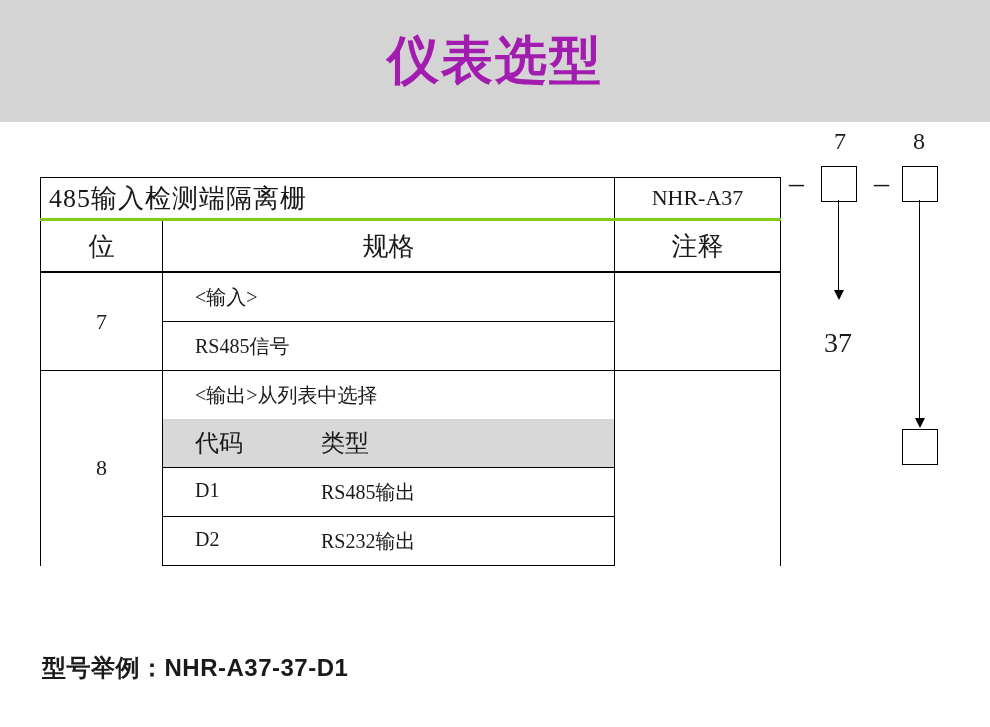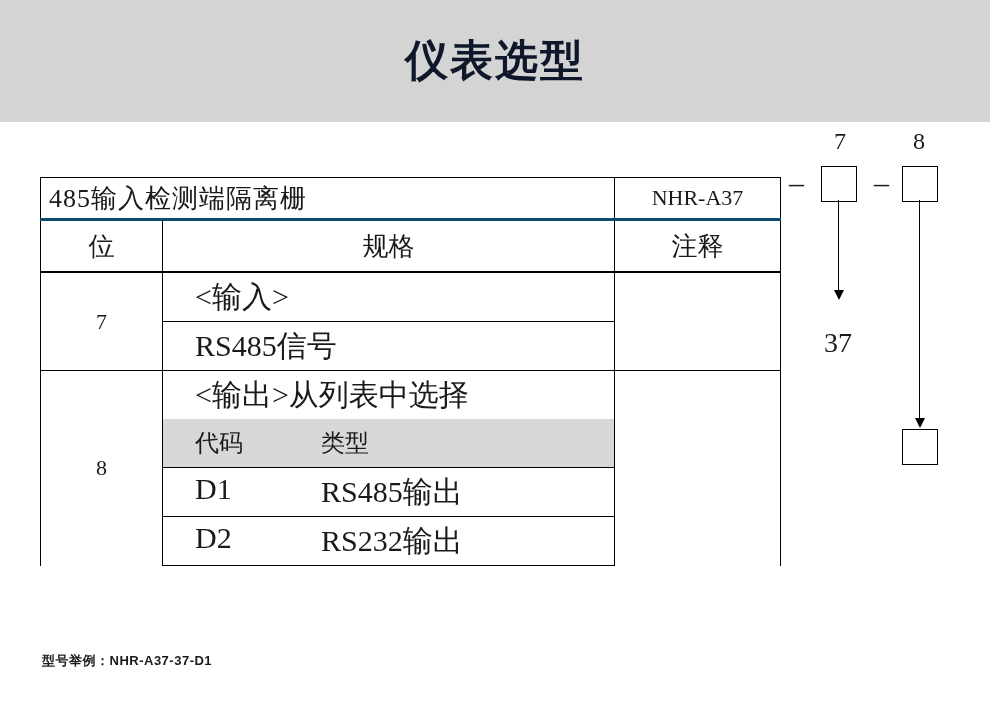--- a/index.html
+++ b/index.html
@@ -23,23 +23,23 @@
     background: #d4d4d4;
     display: flex;
     flex-direction: column;
     align-items: center;
     justify-content: center;
     box-sizing: border-box;
   }
   .banner-title {
     font-family: "Liberation Sans", sans-serif;
     font-weight: bold;
-    font-size: 43px;
+    font-size: 52px;
     letter-spacing: 2px;
-    color: #0f172a;
+    color: #a21caf;
     line-height: 1.15;
   }
   .banner-sub {
     font-family: "Liberation Sans", sans-serif;
     font-size: 17px;
     color: #5a5a5a;
     letter-spacing: 0.5px;
     margin-top: 4px;
   }
 
@@ -59,21 +59,21 @@
     border-collapse: collapse;
     table-layout: fixed;
   }
   .spec-table td {
     border: 1px solid #000;
     padding: 0;
     vertical-align: middle;
   }
   .title-row td {
     height: 40px;
-    border-bottom: 3px solid #0c4a6e;
+    border-bottom: 3px solid #84cc16;
   }
   .title-name {
     font-size: 26px;
     padding-left: 8px !important;
     letter-spacing: 1px;
   }
   .title-model {
     font-size: 22px;
     text-align: center;
     width: 166px;
@@ -86,21 +86,21 @@
   }
   .col-pos { width: 122px; }
   .col-spec { width: 452px; }
   .col-note { width: 166px; }
 
   .cell-pos {
     text-align: center;
     font-size: 22px;
   }
   .cell-spec {
-    font-size: 30px;
+    font-size: 20px;
     padding-left: 32px !important;
     height: 48px;
   }
   .code-header {
     background: #d8d8d8;
     font-size: 24px;
   }
   .two-col {
     display: flex;
   }
@@ -171,21 +171,21 @@
   }
 
   
   .notes {
     position: absolute;
     left: 42px;
     top: 530px;
     font-family: "Liberation Sans", sans-serif;
   }
   .note-line {
-    font-size: 13px;
+    font-size: 24px;
     font-weight: bold;
     color: #1a1a1a;
     margin-bottom: 22px;
     letter-spacing: 0.5px;
   }
   .note-line.n2, .note-line.n3 {
     font-weight: bold;
   }
 </style>
 </head>

